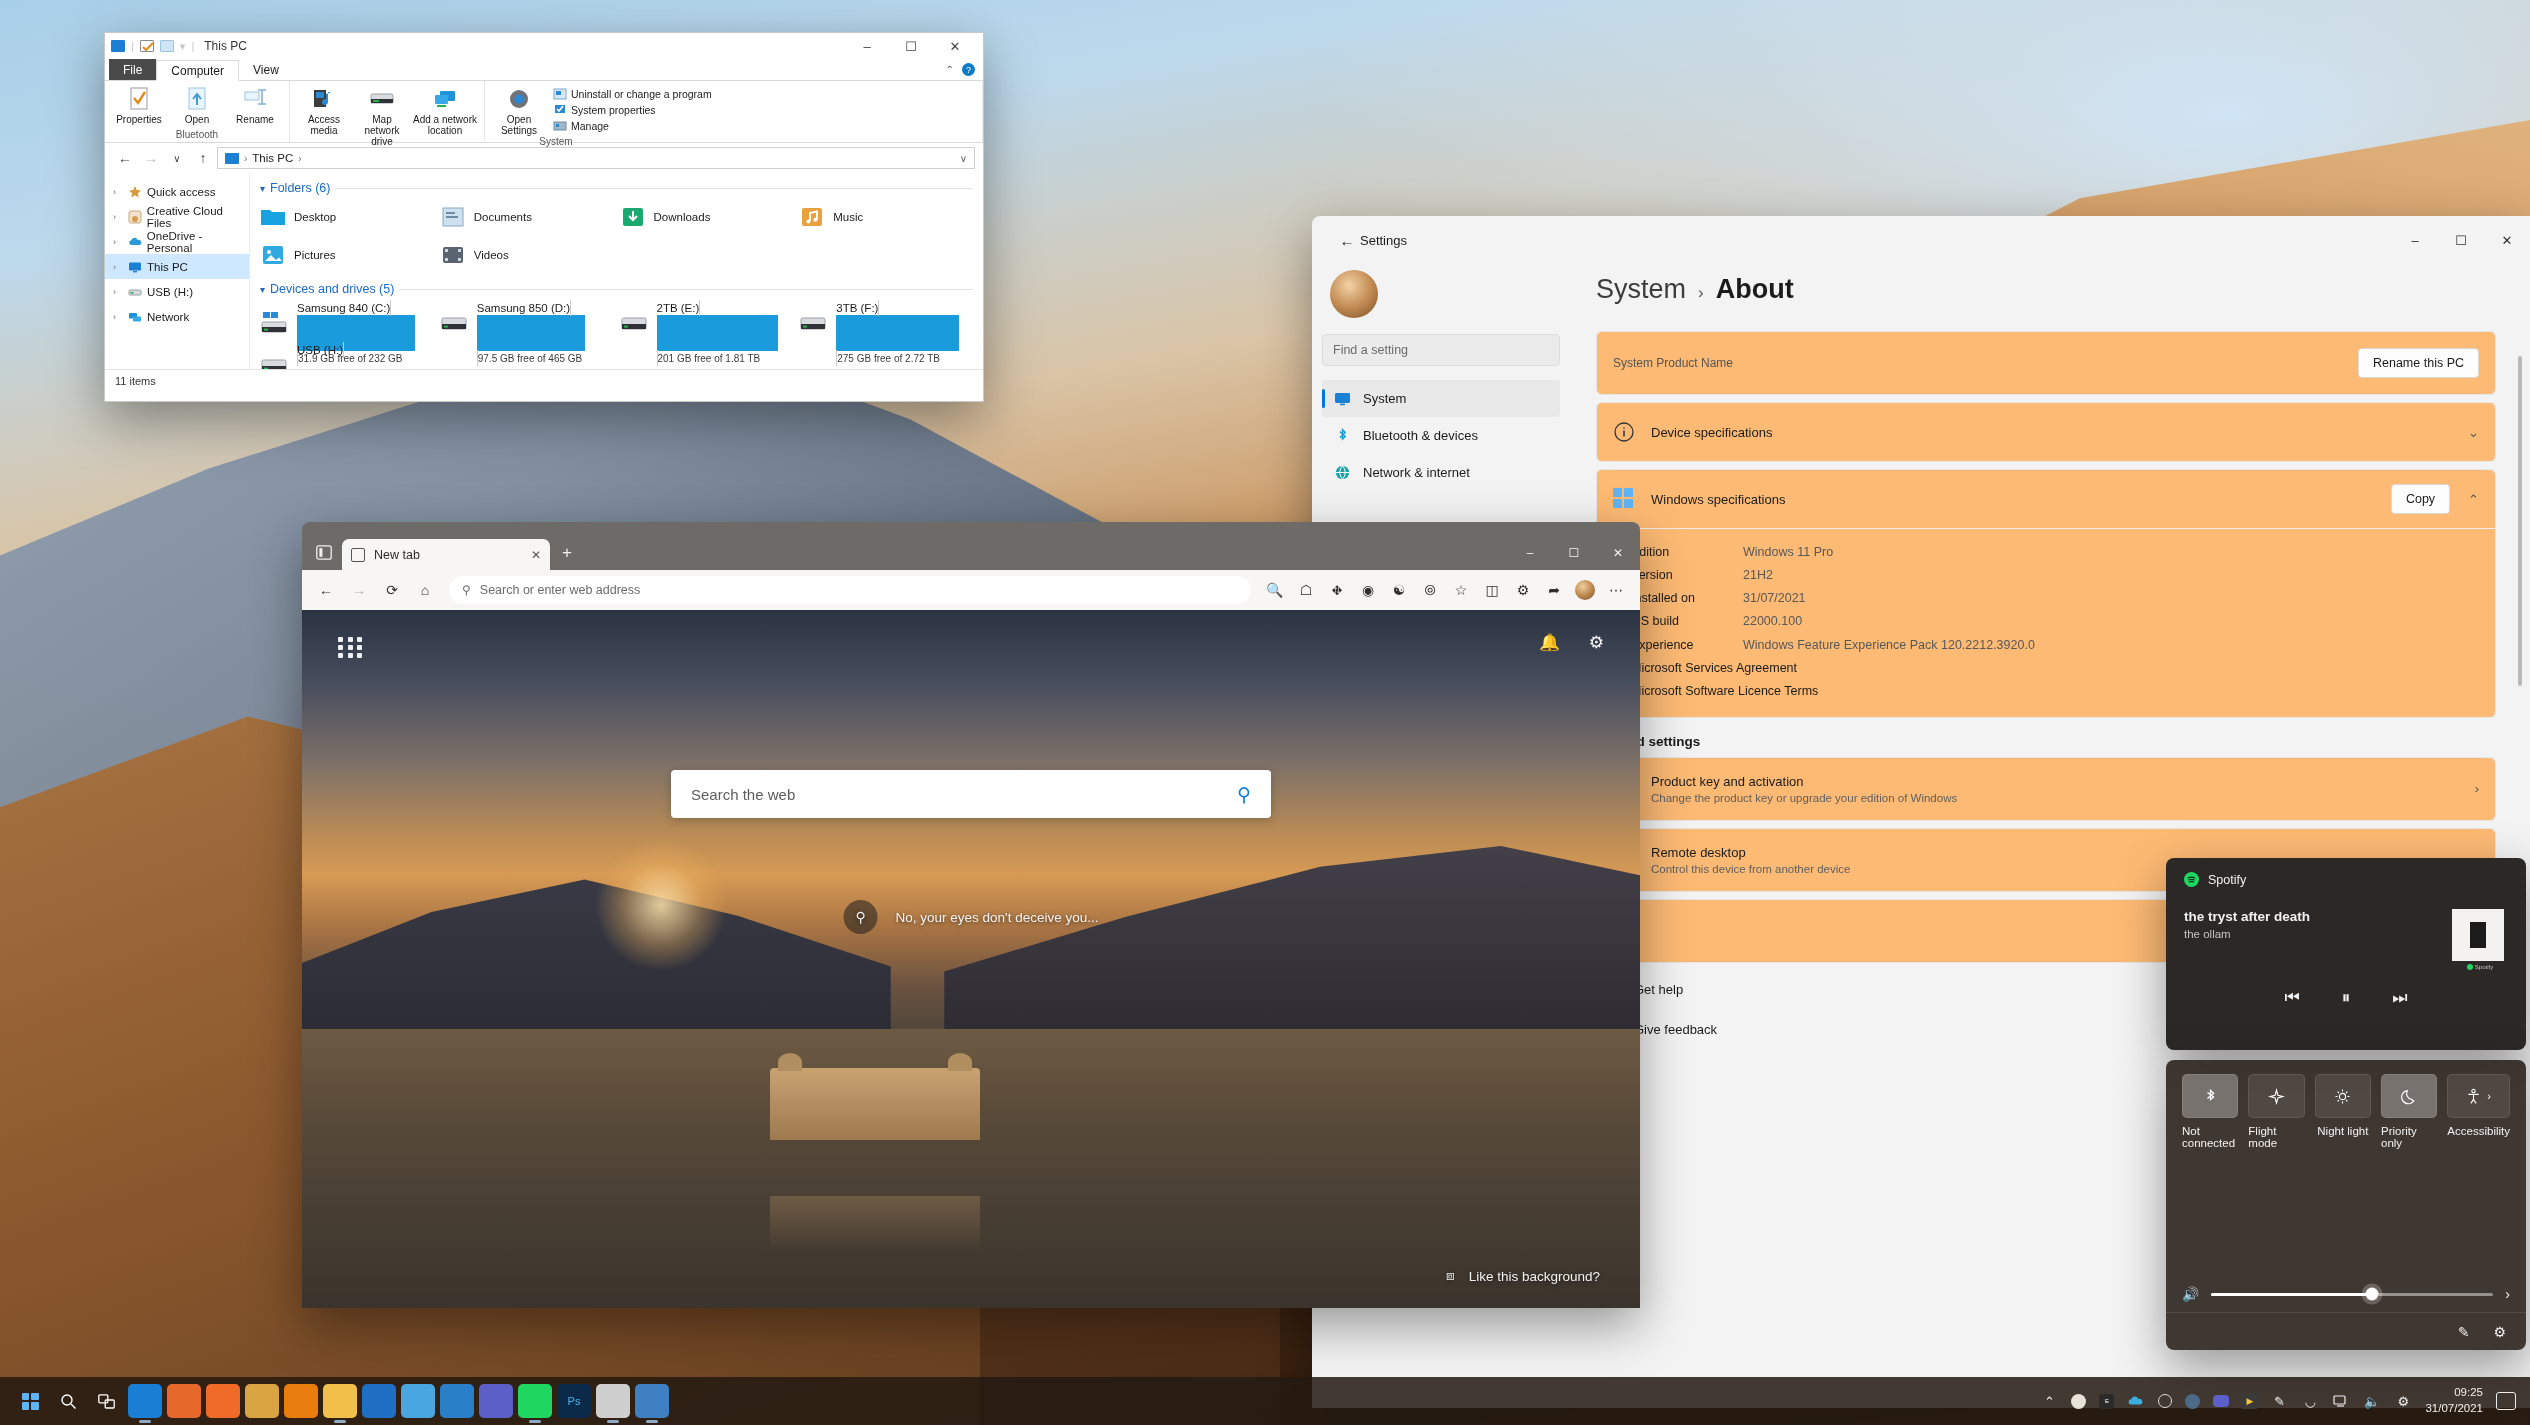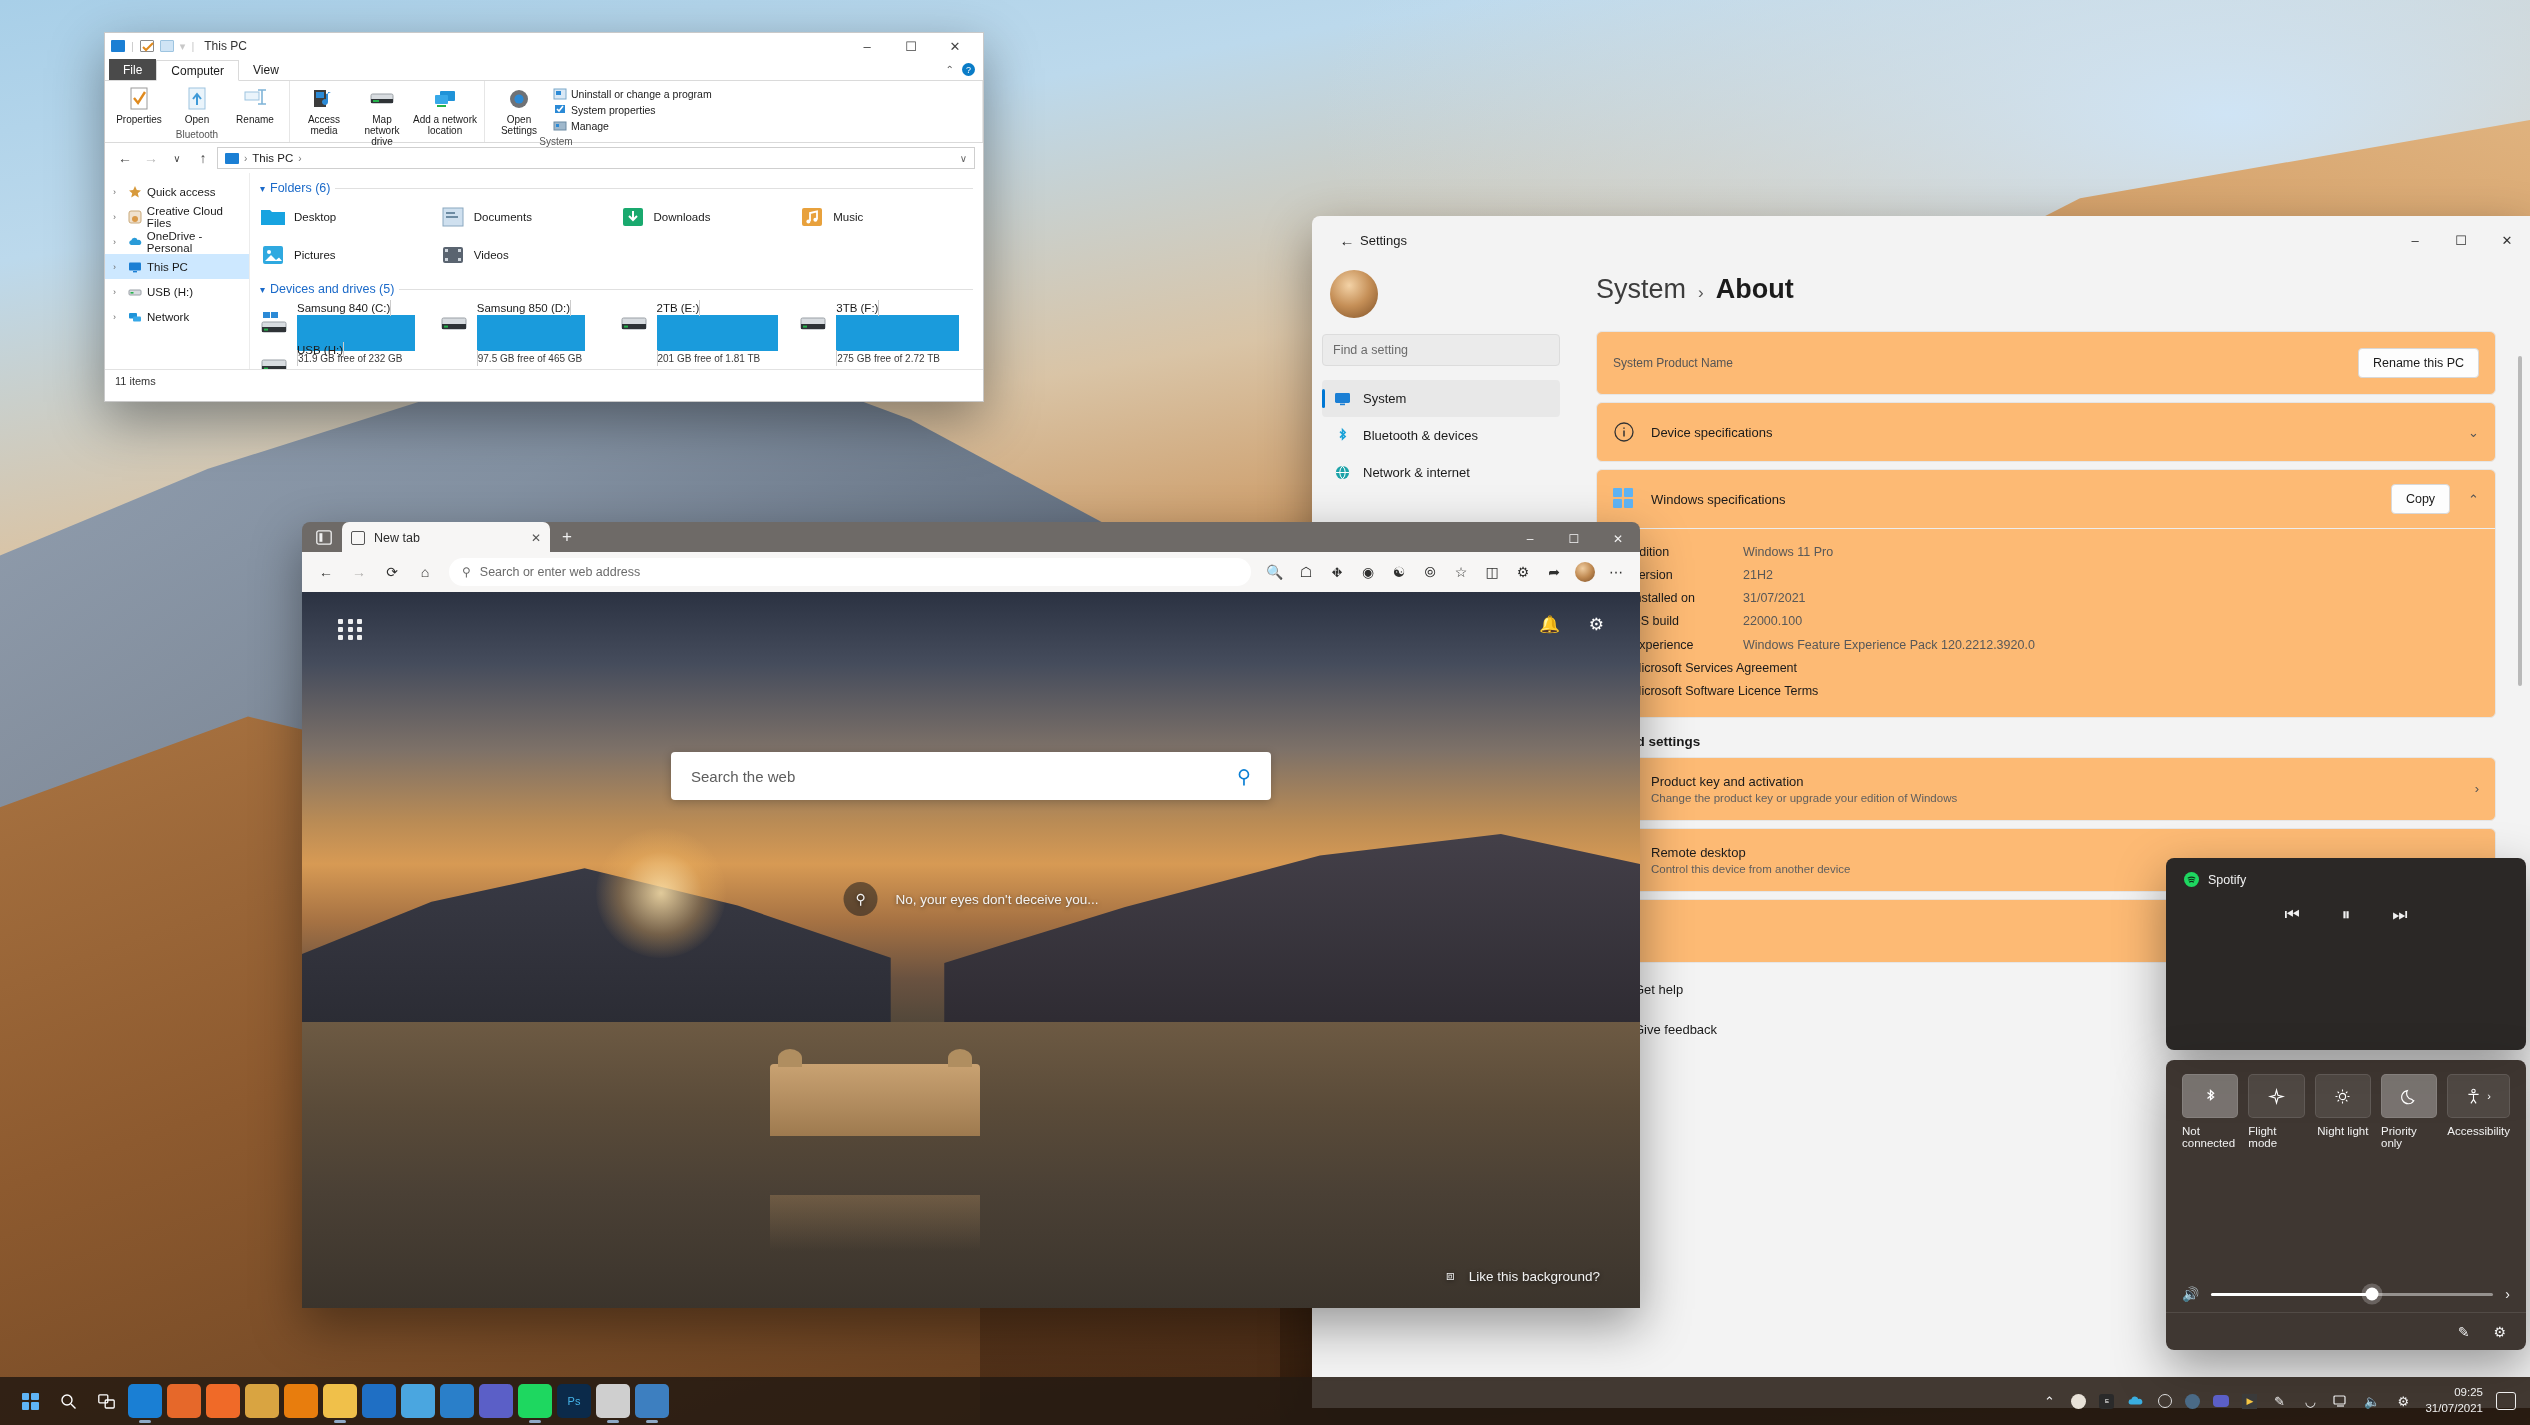--- a/index.html
+++ b/index.html
@@ -200,21 +200,21 @@
     position: absolute; right: 8px; top: 92px; width: 4px; height: 330px;
     background: #b9b9b9; border-radius: 2px;
   }
 
   
   #edge {
     left: 302px; top: 522px; width: 1338px; height: 786px;
     background: #6e6a67; border-radius: 8px 8px 0 0; overflow: hidden;
     display: flex; flex-direction: column;
   }
-  .edge-tabstrip { height: 30px; display: flex; align-items: flex-start; padding-left: 6px; gap: 2px; }
+  .edge-tabstrip { height: 48px; display: flex; align-items: flex-end; padding-left: 6px; gap: 2px; }
   .tab-side-btn {
     width: 32px; height: 30px; display: flex; align-items: center; justify-content: center;
     margin-bottom: 3px; color: #f0f0f0;
   }
   .edge-tab {
     width: 208px; height: 31px; background: #f7f6f5; border-radius: 7px 7px 0 0;
     display: flex; align-items: center; gap: 9px; padding: 0 9px; font-size: 12.5px; color: #2b2b2b;
   }
   .tab-fav { width: 14px; height: 14px; border: 1.3px solid #555; border-radius: 2px; flex: none; }
   .tab-label { flex: 1; white-space: nowrap; overflow: hidden; }
@@ -1002,20 +1002,35 @@
 </div>
 
 <div class="win" id="toast">
   <div class="toast-head">
     <span class="spot-logo">
       <svg width="11" height="11" viewBox="0 0 11 11">
           <path d="M2.2 4 a7 7 0 0 1 6.6 0 M2.8 6 a5.4 5.4 0 0 1 5.4 0 M3.4 8 a4 4 0 0 1 4.2 0" stroke="#0f2f18" stroke-width="1.1" fill="none" stroke-linecap="round"></path>
         </svg>
     </span>
     <span>Spotify</span>
+  </div>
+  <div class="toast-body">
+    <div class="toast-meta">
+      <div class="toast-title">the tryst after death</div>
+      <div class="toast-artist">the ollam</div>
+    </div>
+    <div style="display:flex;flex-direction:column;align-items:center;gap:3px">
+      <div class="toast-art">
+        <span class="block"></span>
+      </div>
+      <span class="toast-art-badge" style="color:#c6c2bf">
+        <span style="width:6px;height:6px;border-radius:50%;background:#1ed760;display:inline-block"></span>
+        <span>Spotify</span>
+      </span>
+    </div>
   </div>
   <div class="toast-ctrls">
     <span>⏮</span>
     <span>⏸</span>
     <span>⏭</span>
   </div>
 </div>
 
 <div class="win" id="quick">
   <div class="qs-grid">

